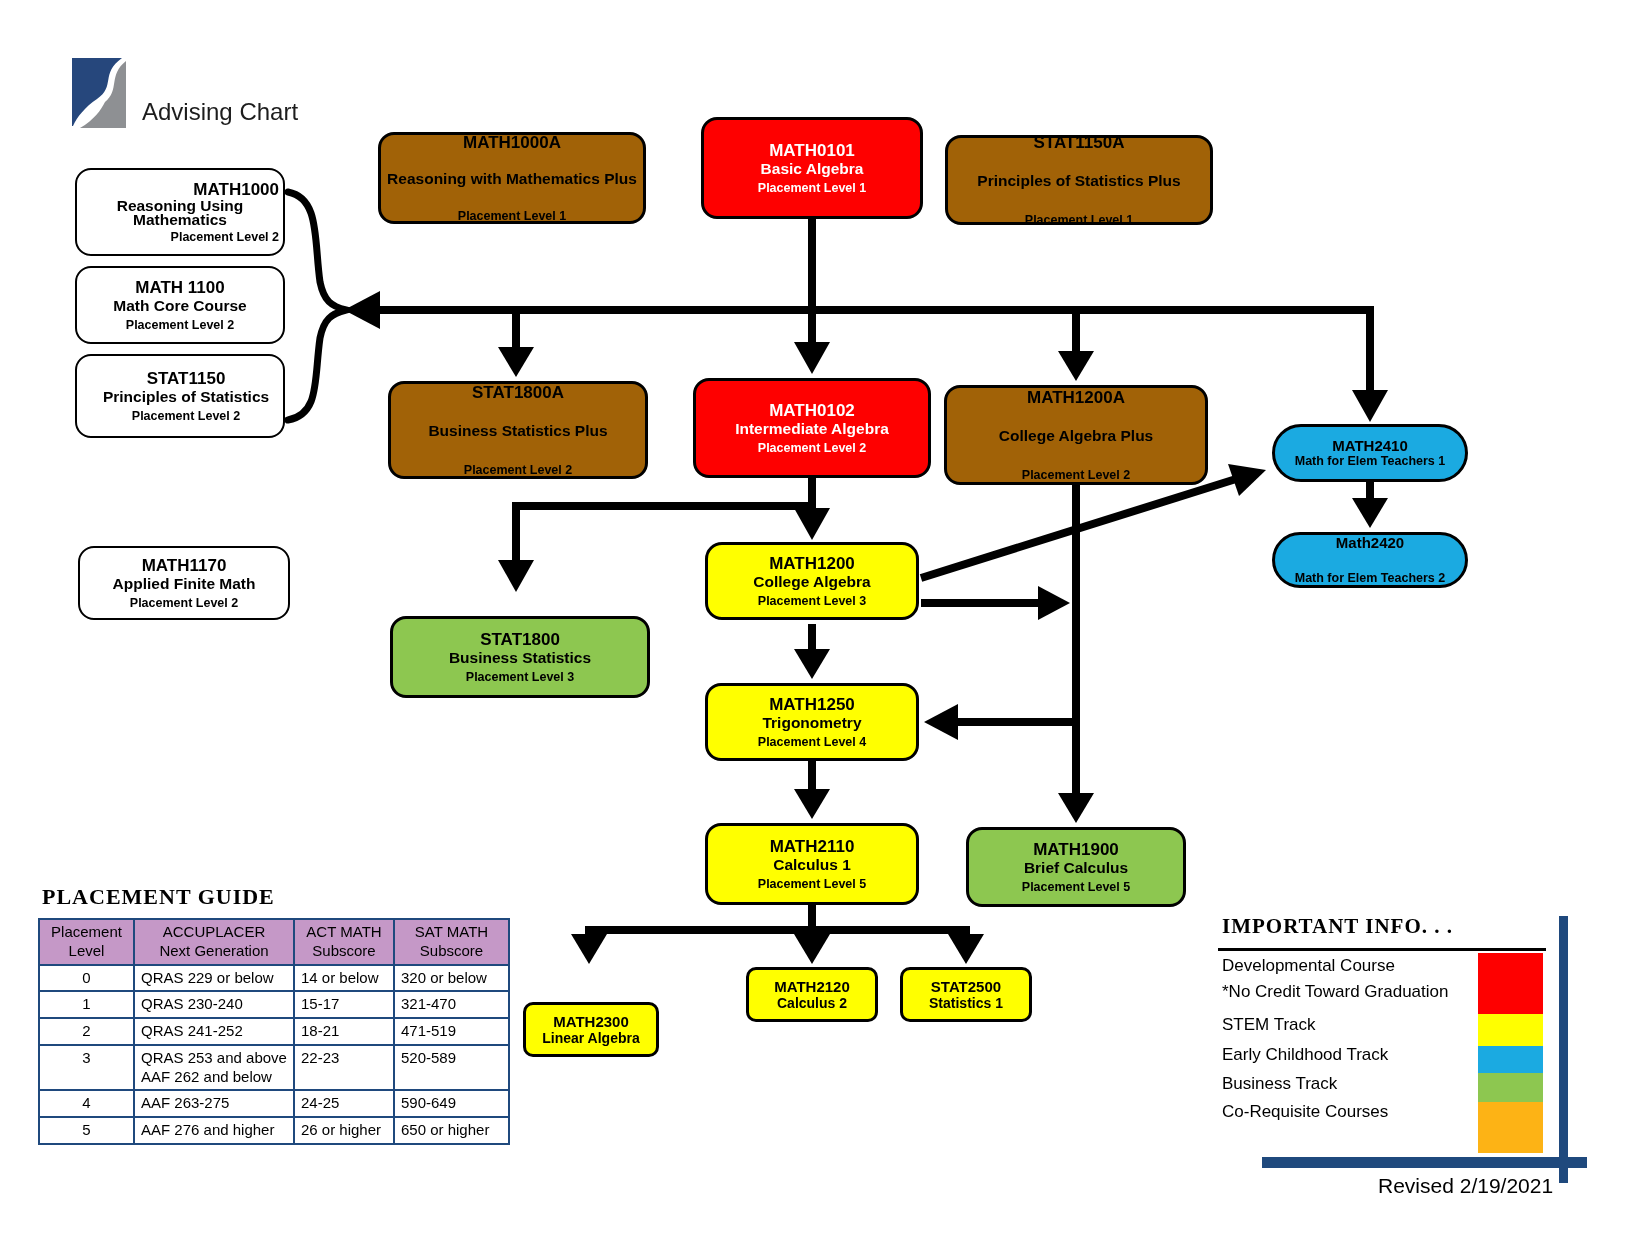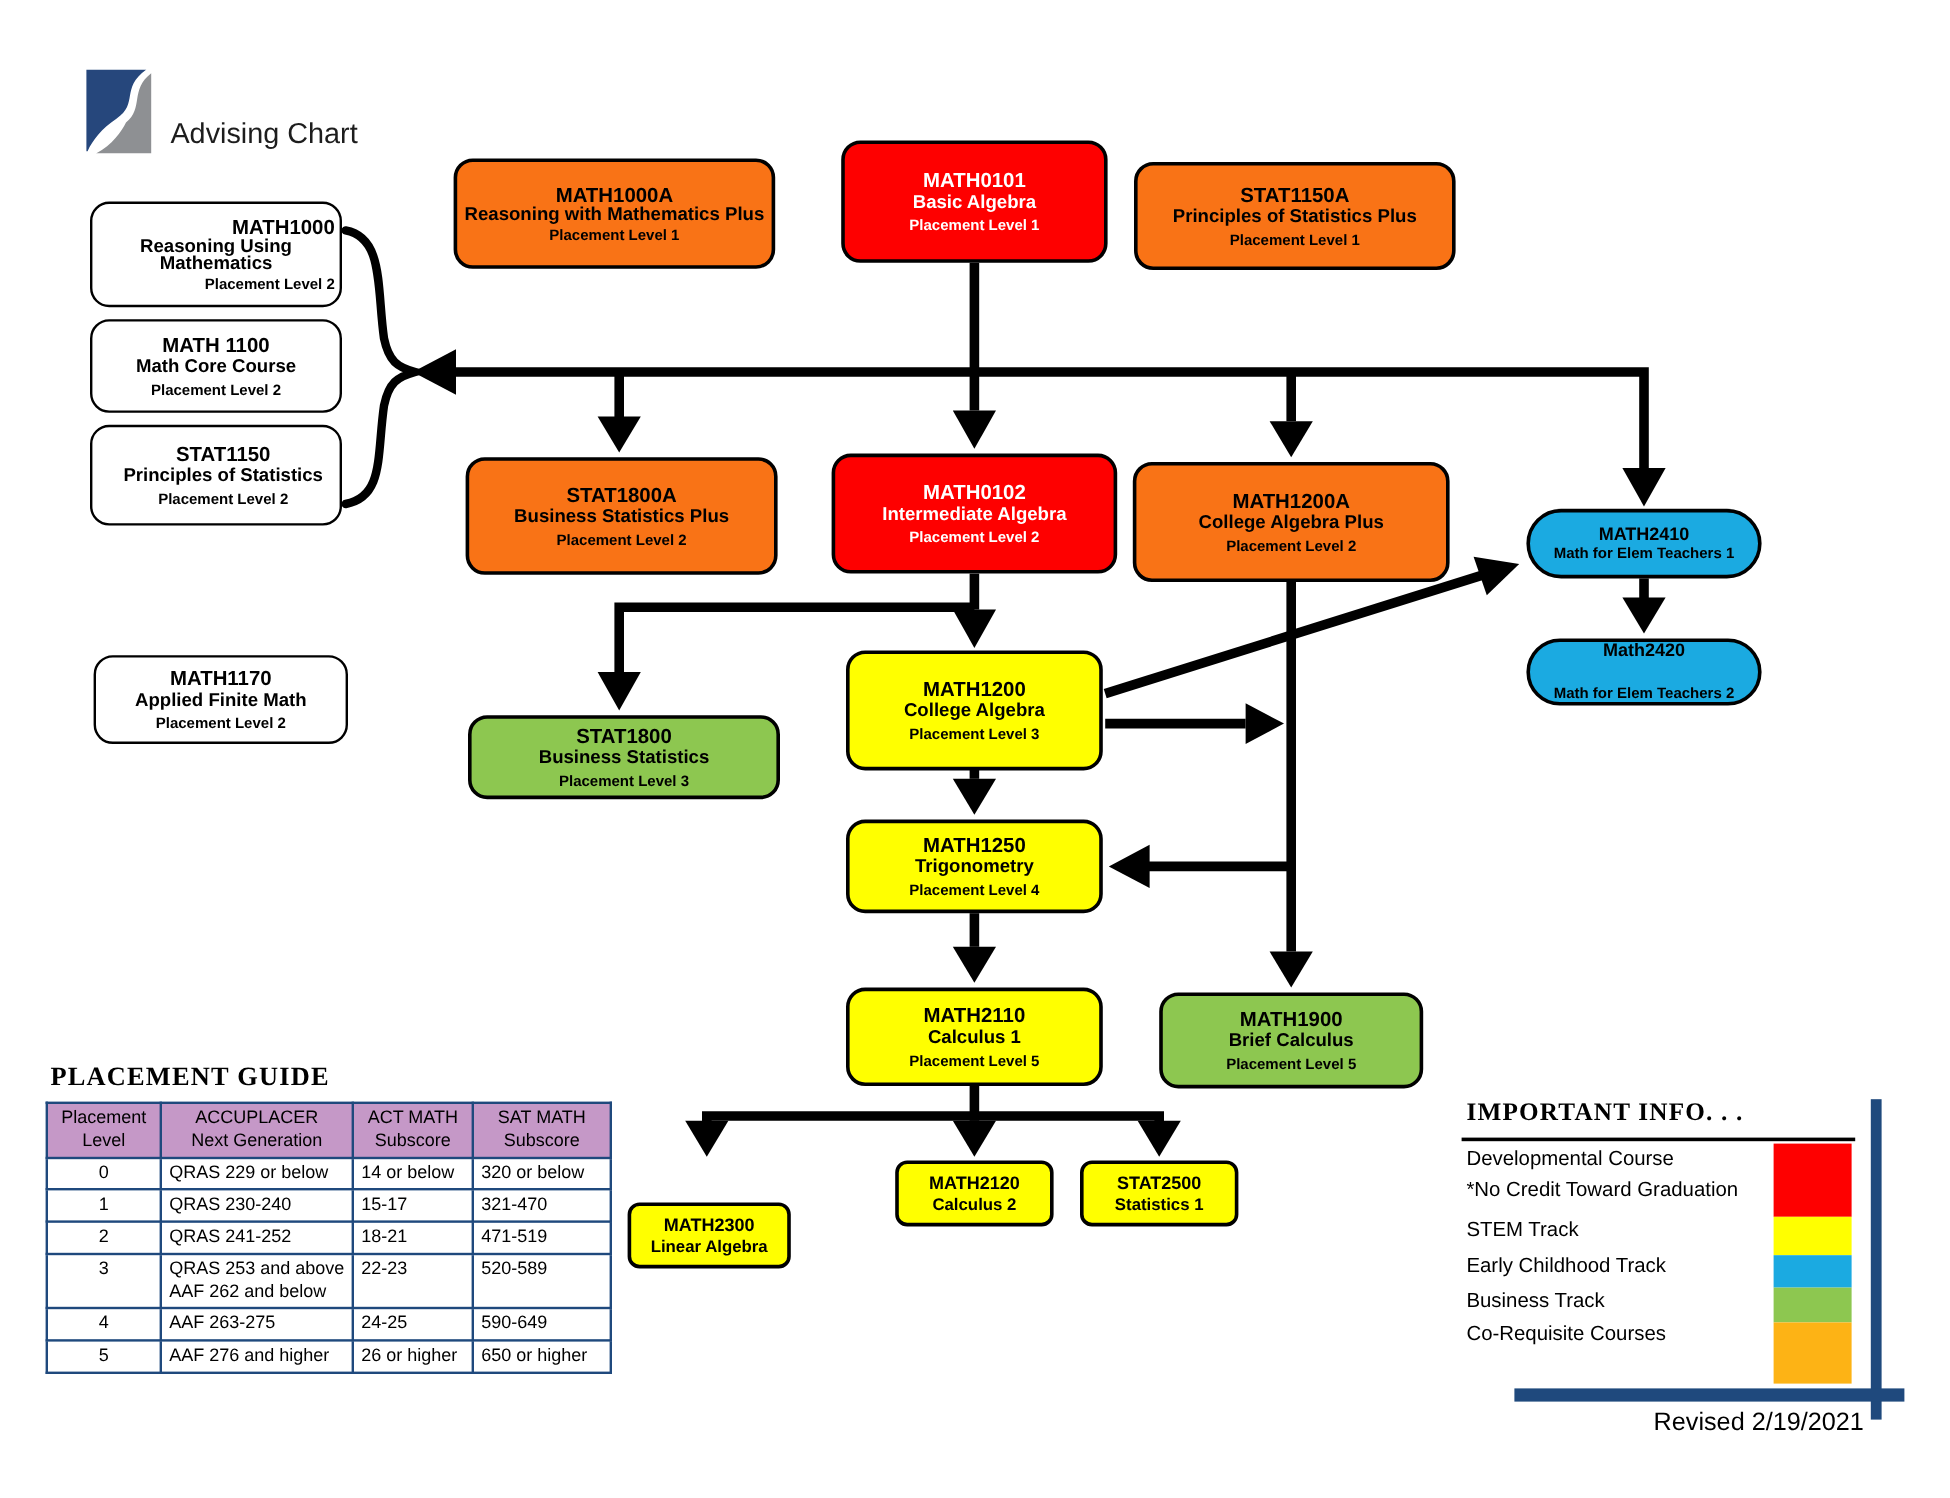--- a/index.html
+++ b/index.html
@@ -14,21 +14,21 @@
   
   .node{position:absolute;border:3px solid #000;border-radius:16px;display:flex;
         flex-direction:column;justify-content:center;align-items:center;text-align:center;
         font-weight:bold;box-sizing:border-box;padding:2px 4px;line-height:1.15;}
   .node .code{font-size:17px;}
   .node .name{font-size:15.5px;}
   .node .name.squish{line-height:.9;}
   .node .lvl{font-size:12.5px;margin-top:3px;}
   .white{background:#fff;border-width:2.5px;}
   .red{background:#FE0000;color:#fff;}
-  .orange{background:#f97316;}
+  .orange{background:#a16207;gap:20px;}
   .yellow{background:#FFFF00;}
   .green{background:#8DC750;}
   .blue{background:#1BAAE1;border-radius:29px;}
   .blue .code{font-size:15px;}
   .blue .name{font-size:12.5px;}
   .sm{border-radius:10px;}
   .sm .code{font-size:15px;}
   .sm .name{font-size:14px;}
   
   #b-math1000{left:75px;top:168px;width:210px;height:88px;align-items:flex-end;}
@@ -36,22 +36,22 @@
   #b-stat1150{left:75px;top:354px;width:210px;height:84px;padding-left:16px;}
   #b-math1170{left:78px;top:546px;width:212px;height:74px;}
   #b-math1000a{left:378px;top:132px;width:268px;height:92px;}
   #b-math0101{left:701px;top:117px;width:222px;height:102px;}
   #b-stat1150a{left:945px;top:135px;width:268px;height:90px;}
   #b-stat1800a{left:388px;top:381px;width:260px;height:98px;}
   #b-math0102{left:693px;top:378px;width:238px;height:100px;}
   #b-math1200a{left:944px;top:385px;width:264px;height:100px;}
   #b-math2410{left:1272px;top:424px;width:196px;height:58px;}
   #b-math2420{left:1272px;top:532px;width:196px;height:56px;gap:20px;}
-  #b-math1200{left:705px;top:542px;width:214px;height:100px;}
-  #b-stat1800{left:390px;top:596px;width:260px;height:70px;text-align:center;}
+  #b-math1200{left:705px;top:542px;width:214px;height:78px;border-radius:17px;}
+  #b-stat1800{left:390px;top:616px;width:260px;height:82px;text-align:center;}
   #b-math1250{left:705px;top:683px;width:214px;height:78px;}
   #b-math2110{left:705px;top:823px;width:214px;height:82px;}
   #b-math1900{left:966px;top:827px;width:220px;height:80px;}
   #b-math2300{left:523px;top:1002px;width:136px;height:55px;}
   #b-math2120{left:746px;top:967px;width:132px;height:55px;}
   #b-stat2500{left:900px;top:967px;width:132px;height:55px;}
   
   .pg-title{position:absolute;left:42px;top:884px;font-family:"Liberation Serif",serif;
             font-weight:bold;font-size:22px;letter-spacing:1px;color:#000;}
   .pg-table{position:absolute;left:38px;top:918px;border-collapse:collapse;table-layout:fixed;}

